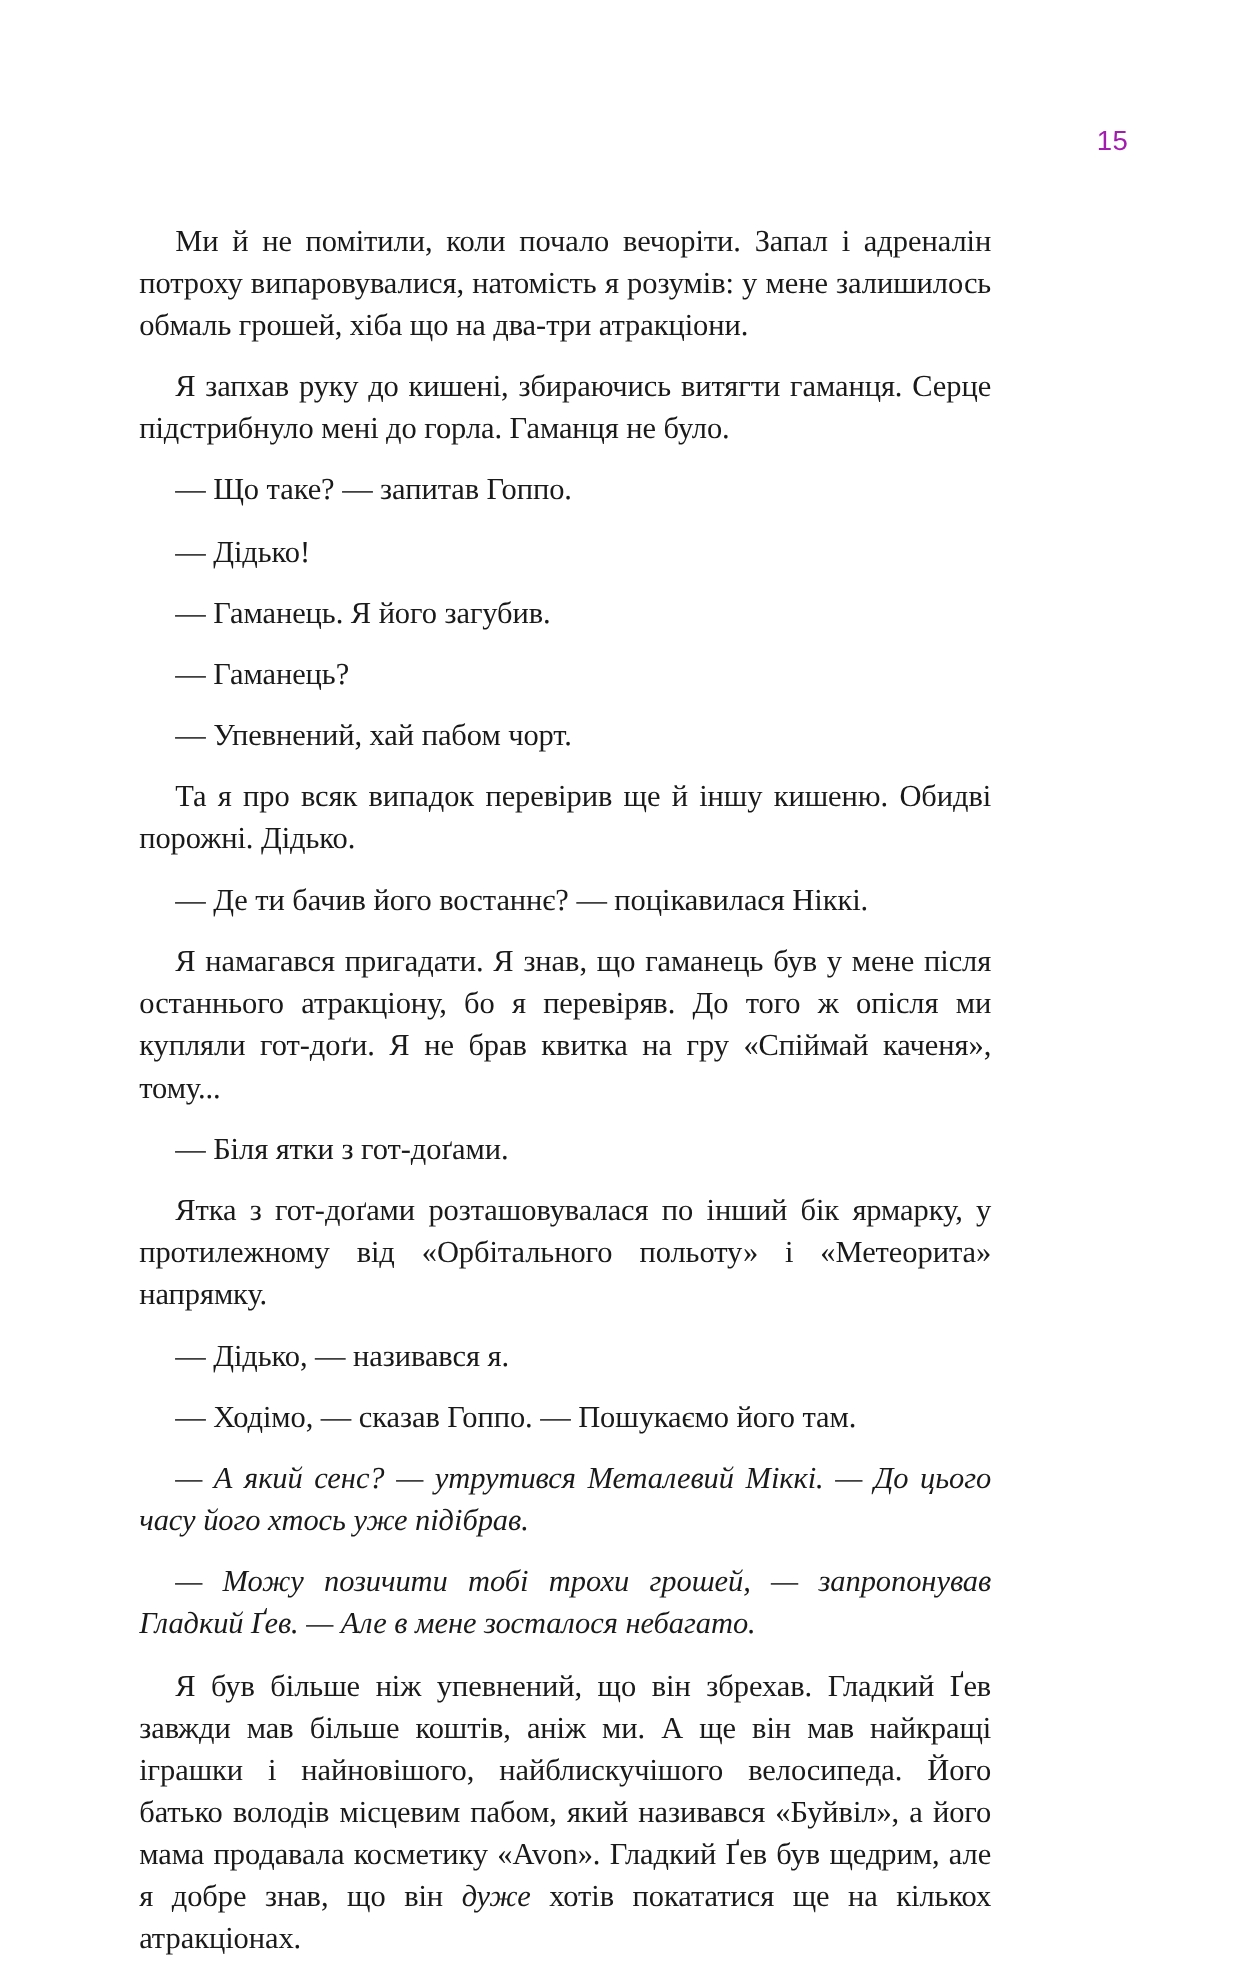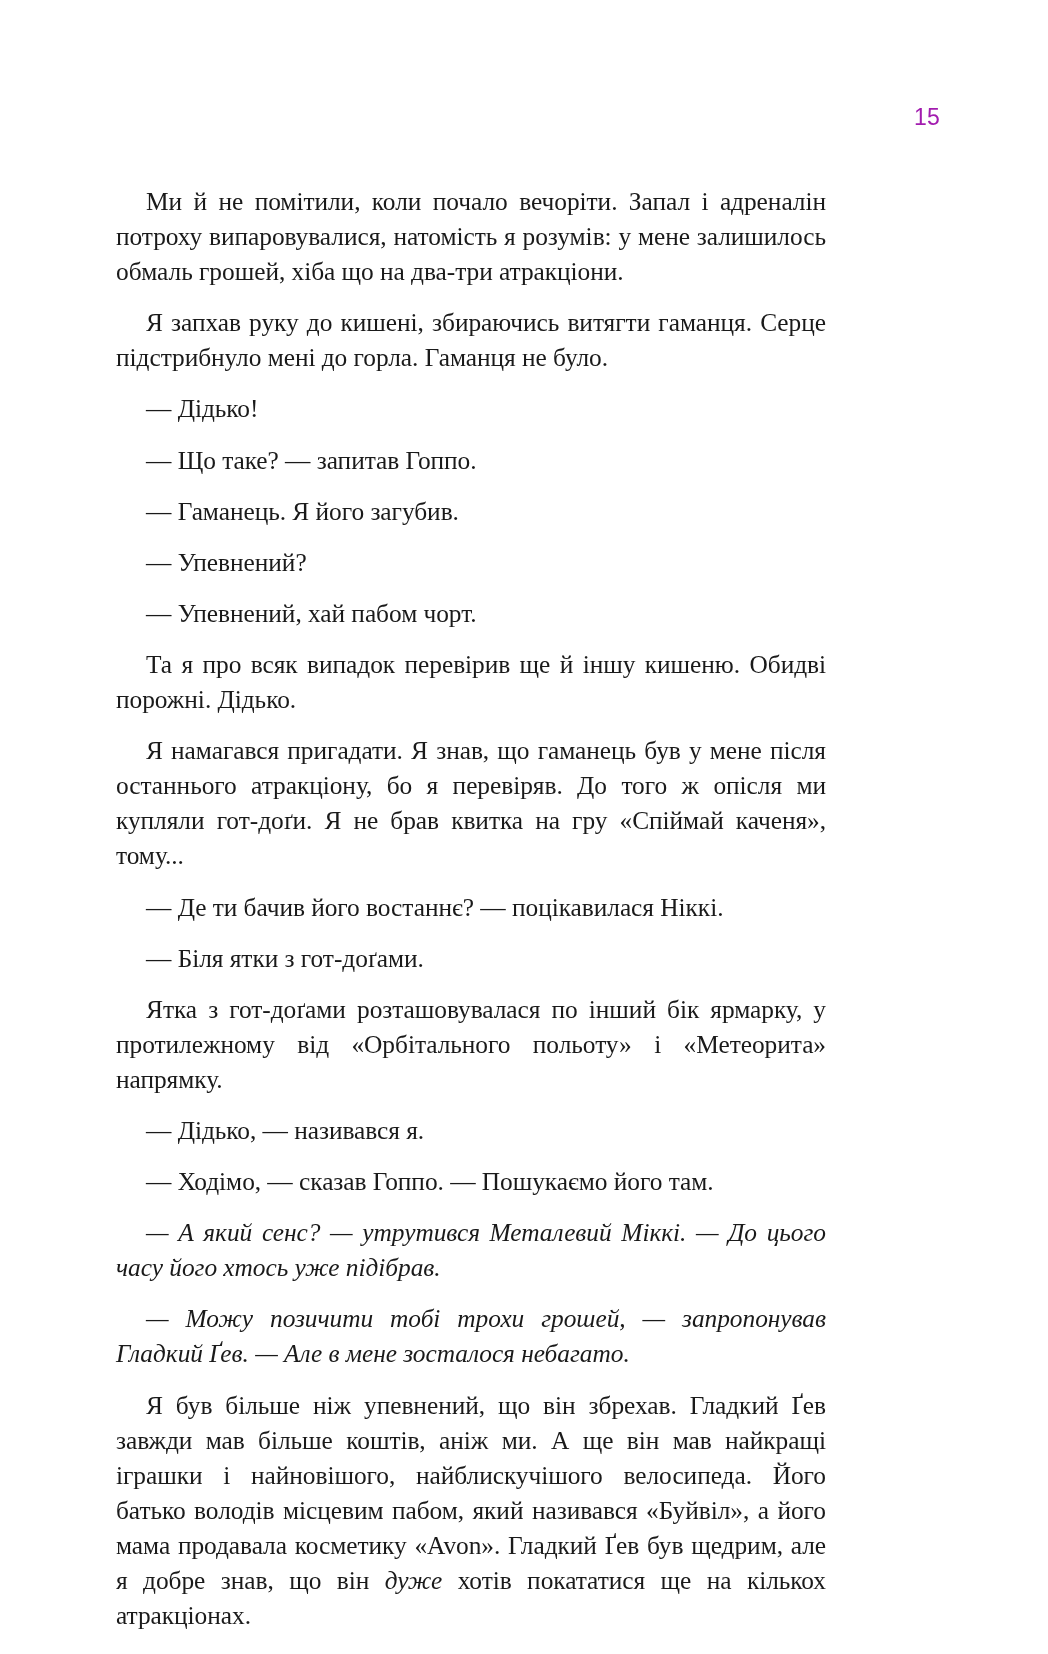--- a/index.html
+++ b/index.html
@@ -85,31 +85,31 @@
 
   <div class="folio-row">
     <div class="folio">15</div>
   </div>
 
   <div class="textblock">
 
     <p class="para">Ми й не помітили, коли почало вечоріти. Запал і адреналін потроху випаровувалися, натомість я розумів: у мене залишилось обмаль грошей, хіба що на два-три атракціони.</p>
     <p class="para">Я запхав руку до кишені, збираючись витягти гаманця. Серце підстрибнуло мені до горла. Гаманця не було.</p>
 
+    <p class="para dialogue">— Що таке? — запитав Гоппо.</p>
     <p class="para dialogue">— Дідько!</p>
-    <p class="para dialogue">— Що таке? — запитав Гоппо.</p>
     <p class="para dialogue">— Гаманець. Я його загубив.</p>
-    <p class="para dialogue">— Упевнений?</p>
+    <p class="para dialogue">— Гаманець?</p>
     <p class="para dialogue">— Упевнений, хай пабом чорт.</p>
 
     <p class="para">Та я про всяк випадок перевірив ще й іншу кишеню. Обидві порожні. Дідько.</p>
 
+    <p class="para dialogue">— Де ти бачив його востаннє? — поцікавилася Ніккі.</p>
+
     <p class="para">Я намагався пригадати. Я знав, що гаманець був у мене після останнього атракціону, бо я перевіряв. До того ж опісля ми купляли гот-доґи. Я не брав квитка на гру «Спіймай каченя», тому...</p>
-
-    <p class="para dialogue">— Де ти бачив його востаннє? — поцікавилася Ніккі.</p>
 
     <p class="para dialogue">— Біля ятки з гот-доґами.</p>
 
     <p class="para">Ятка з гот-доґами розташовувалася по інший бік ярмарку, у протилежному від «Орбітального польоту» і «Метеорита» напрямку.</p>
 
     <p class="para dialogue">— Дідько, — називався я.</p>
     <p class="para dialogue">— Ходімо, — сказав Гоппо. — Пошукаємо його там.</p>
     <p class="para run-on">— А який сенс? — утрутився Металевий Міккі. — До цього часу його хтось уже підібрав.</p>
     <p class="para run-on">— Можу позичити тобі трохи грошей, — запропонував Гладкий Ґев. — Але в мене зосталося небагато.</p>
 

